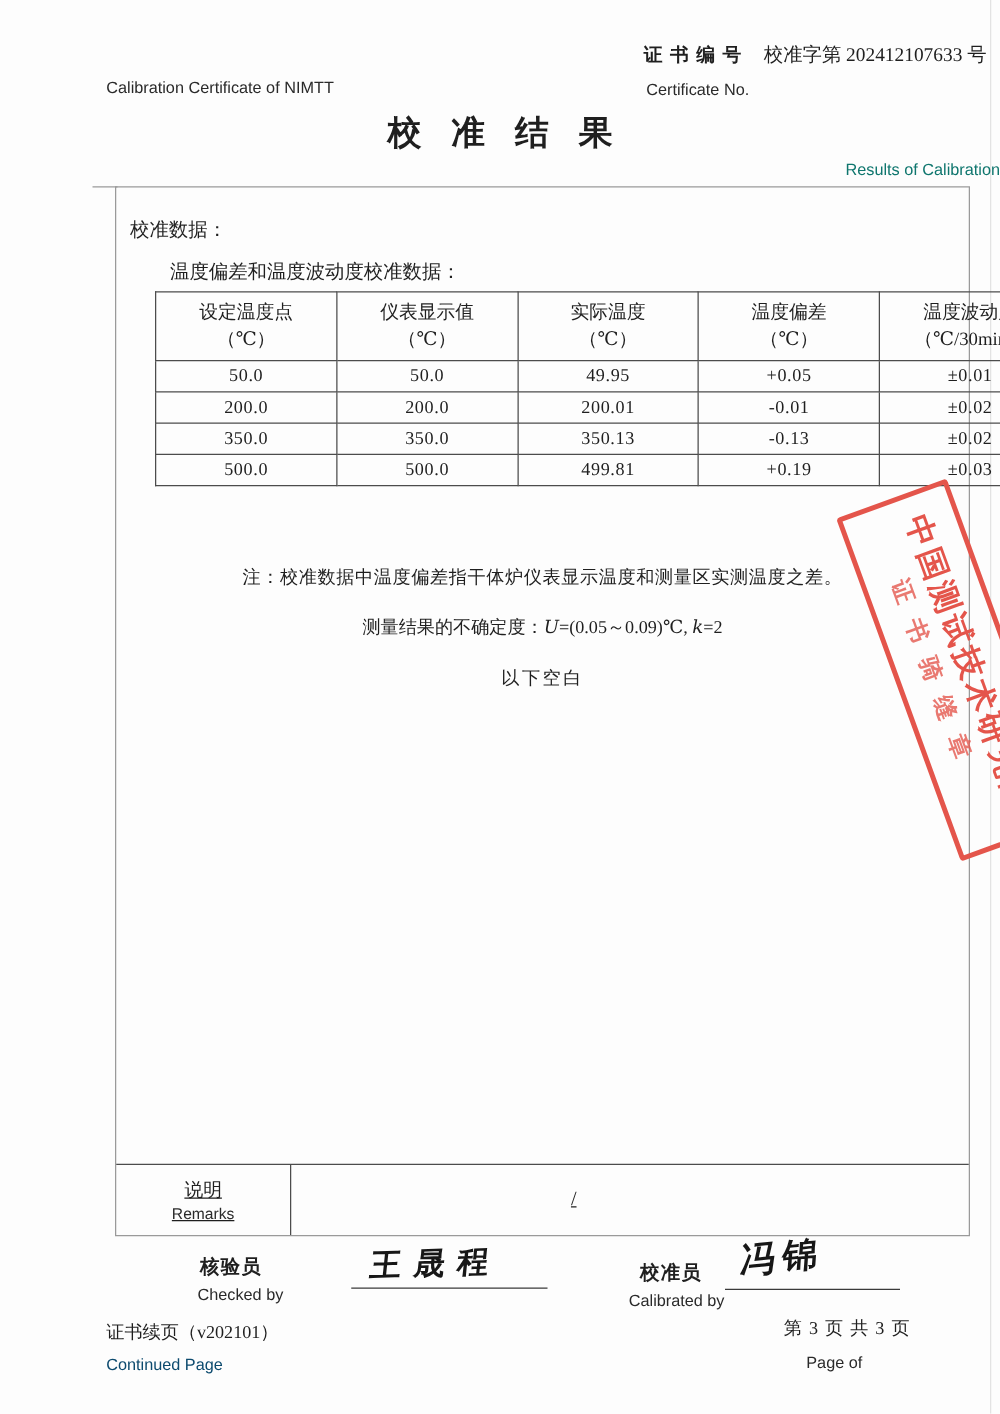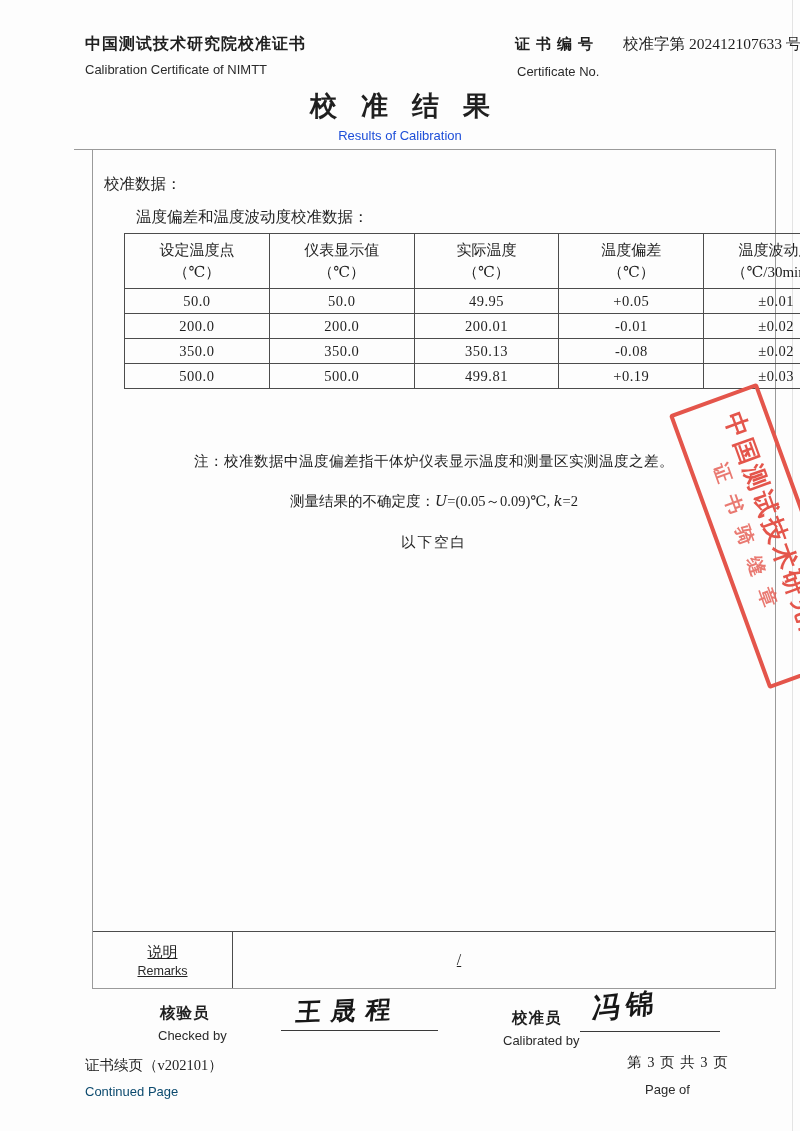--- a/index.html
+++ b/index.html
@@ -5,27 +5,27 @@
   * { margin:0; padding:0; box-sizing:border-box; }
   html,body { width:800px; height:1131px; }
   body { font-family:"Liberation Serif","DejaVu Serif",serif; color:#1f1f1f; background:#ffffff; }
   .page { position:relative; width:800px; height:1131px; background:#fdfdfd; overflow:hidden; }
   .scan-edge { position:absolute; top:0; right:7px; width:1px; height:100%; background:#e3e3e3; }
 
   
   .hdr-zh-left  { position:absolute; left:85px; top:34px; font-family:"Liberation Sans","DejaVu Sans",sans-serif; font-size:16px; font-weight:600; letter-spacing:1px; }
   .hdr-en-left  { position:absolute; left:85px; top:62px; font-family:"Liberation Sans","DejaVu Sans",sans-serif; font-size:13px; color:#2a2a2a; }
   .hdr-right    { position:absolute; left:515px; top:34px; white-space:nowrap; }
-  .cert-label   { font-family:"Liberation Sans","DejaVu Sans",sans-serif; font-size:15px; font-weight:600; letter-spacing:6px; margin-right:20px; }
+  .cert-label   { font-family:"Liberation Sans","DejaVu Sans",sans-serif; font-size:15px; font-weight:600; letter-spacing:6px; margin-right:8px; }
   .cert-value   { font-size:15.5px; }
   .hdr-en-right { position:absolute; left:517px; top:64px; font-family:"Liberation Sans","DejaVu Sans",sans-serif; font-size:13px; color:#2a2a2a; }
 
   
   .doc-title    { position:absolute; left:0; top:88px; width:100%; text-align:center; font-size:27px; font-weight:700; letter-spacing:24px; text-indent:24px; }
-  .doc-subtitle { position:absolute; left:0; top:128px; width:100%; text-align:center; font-family:"Liberation Sans","DejaVu Sans",sans-serif; font-size:13px; color:#1d4ed8; }
+  .doc-subtitle { position:absolute; left:0; top:128px; width:100%; text-align:right; font-family:"Liberation Sans","DejaVu Sans",sans-serif; font-size:13px; color:#0f766e; }
 
   
   .frame { position:absolute; left:92px; top:149px; width:684px; height:840px; border:1px solid #9a9a9a; }
   .frame-overhang { position:absolute; left:74px; top:149px; width:20px; height:1px; background:#9a9a9a; }
   .lbl-caldata { position:absolute; left:11px; top:24px; font-size:15.5px; }
   .lbl-tabcap  { position:absolute; left:43px; top:57px; font-size:15.5px; }
 
   table.cal { position:absolute; left:31px; top:83px; width:725px; border-collapse:collapse; table-layout:fixed; }
   table.cal th, table.cal td { border:1px solid #4c4c4c; text-align:center; vertical-align:middle; }
   table.cal th { height:55px; font-size:15px; font-weight:400; line-height:1.5; }
@@ -66,21 +66,20 @@
   .ft-left-en  { position:absolute; left:85px;  top:1084px; font-family:"Liberation Sans","DejaVu Sans",sans-serif; font-size:13px; color:#0c4a6e; }
   .ft-right-zh { position:absolute; left:627px; top:1053px; font-size:14.5px; letter-spacing:1px; }
   .ft-right-en { position:absolute; left:645px; top:1082px; font-family:"Liberation Sans","DejaVu Sans",sans-serif; font-size:13px; color:#2a2a2a; }
 </style>
 </head>
 <body>
 
 <div class="page">
   <div class="scan-edge"></div>
 
-  <div class="hdr-zh-left">中国测试技术研究院校准证书</div>
   <div class="hdr-en-left">Calibration Certificate of NIMTT</div>
   <div class="hdr-right">
     <span class="cert-label">证书编号</span>
     <span class="cert-value">校准字第 202412107633 号</span>
   </div>
   <div class="hdr-en-right">Certificate No.</div>
 
   <div class="doc-title">校准结果</div>
   <div class="doc-subtitle">Results of Calibration</div>
 
@@ -127,21 +126,21 @@
             <td>200.0</td>
             <td>200.0</td>
             <td>200.01</td>
             <td>-0.01</td>
             <td>±0.02</td>
           </tr>
           <tr>
             <td>350.0</td>
             <td>350.0</td>
             <td>350.13</td>
-            <td>-0.08</td>
+            <td>-0.13</td>
             <td>±0.02</td>
           </tr>
           <tr>
             <td>500.0</td>
             <td>500.0</td>
             <td>499.81</td>
             <td>+0.19</td>
             <td>±0.03</td>
           </tr>
         </tbody>

